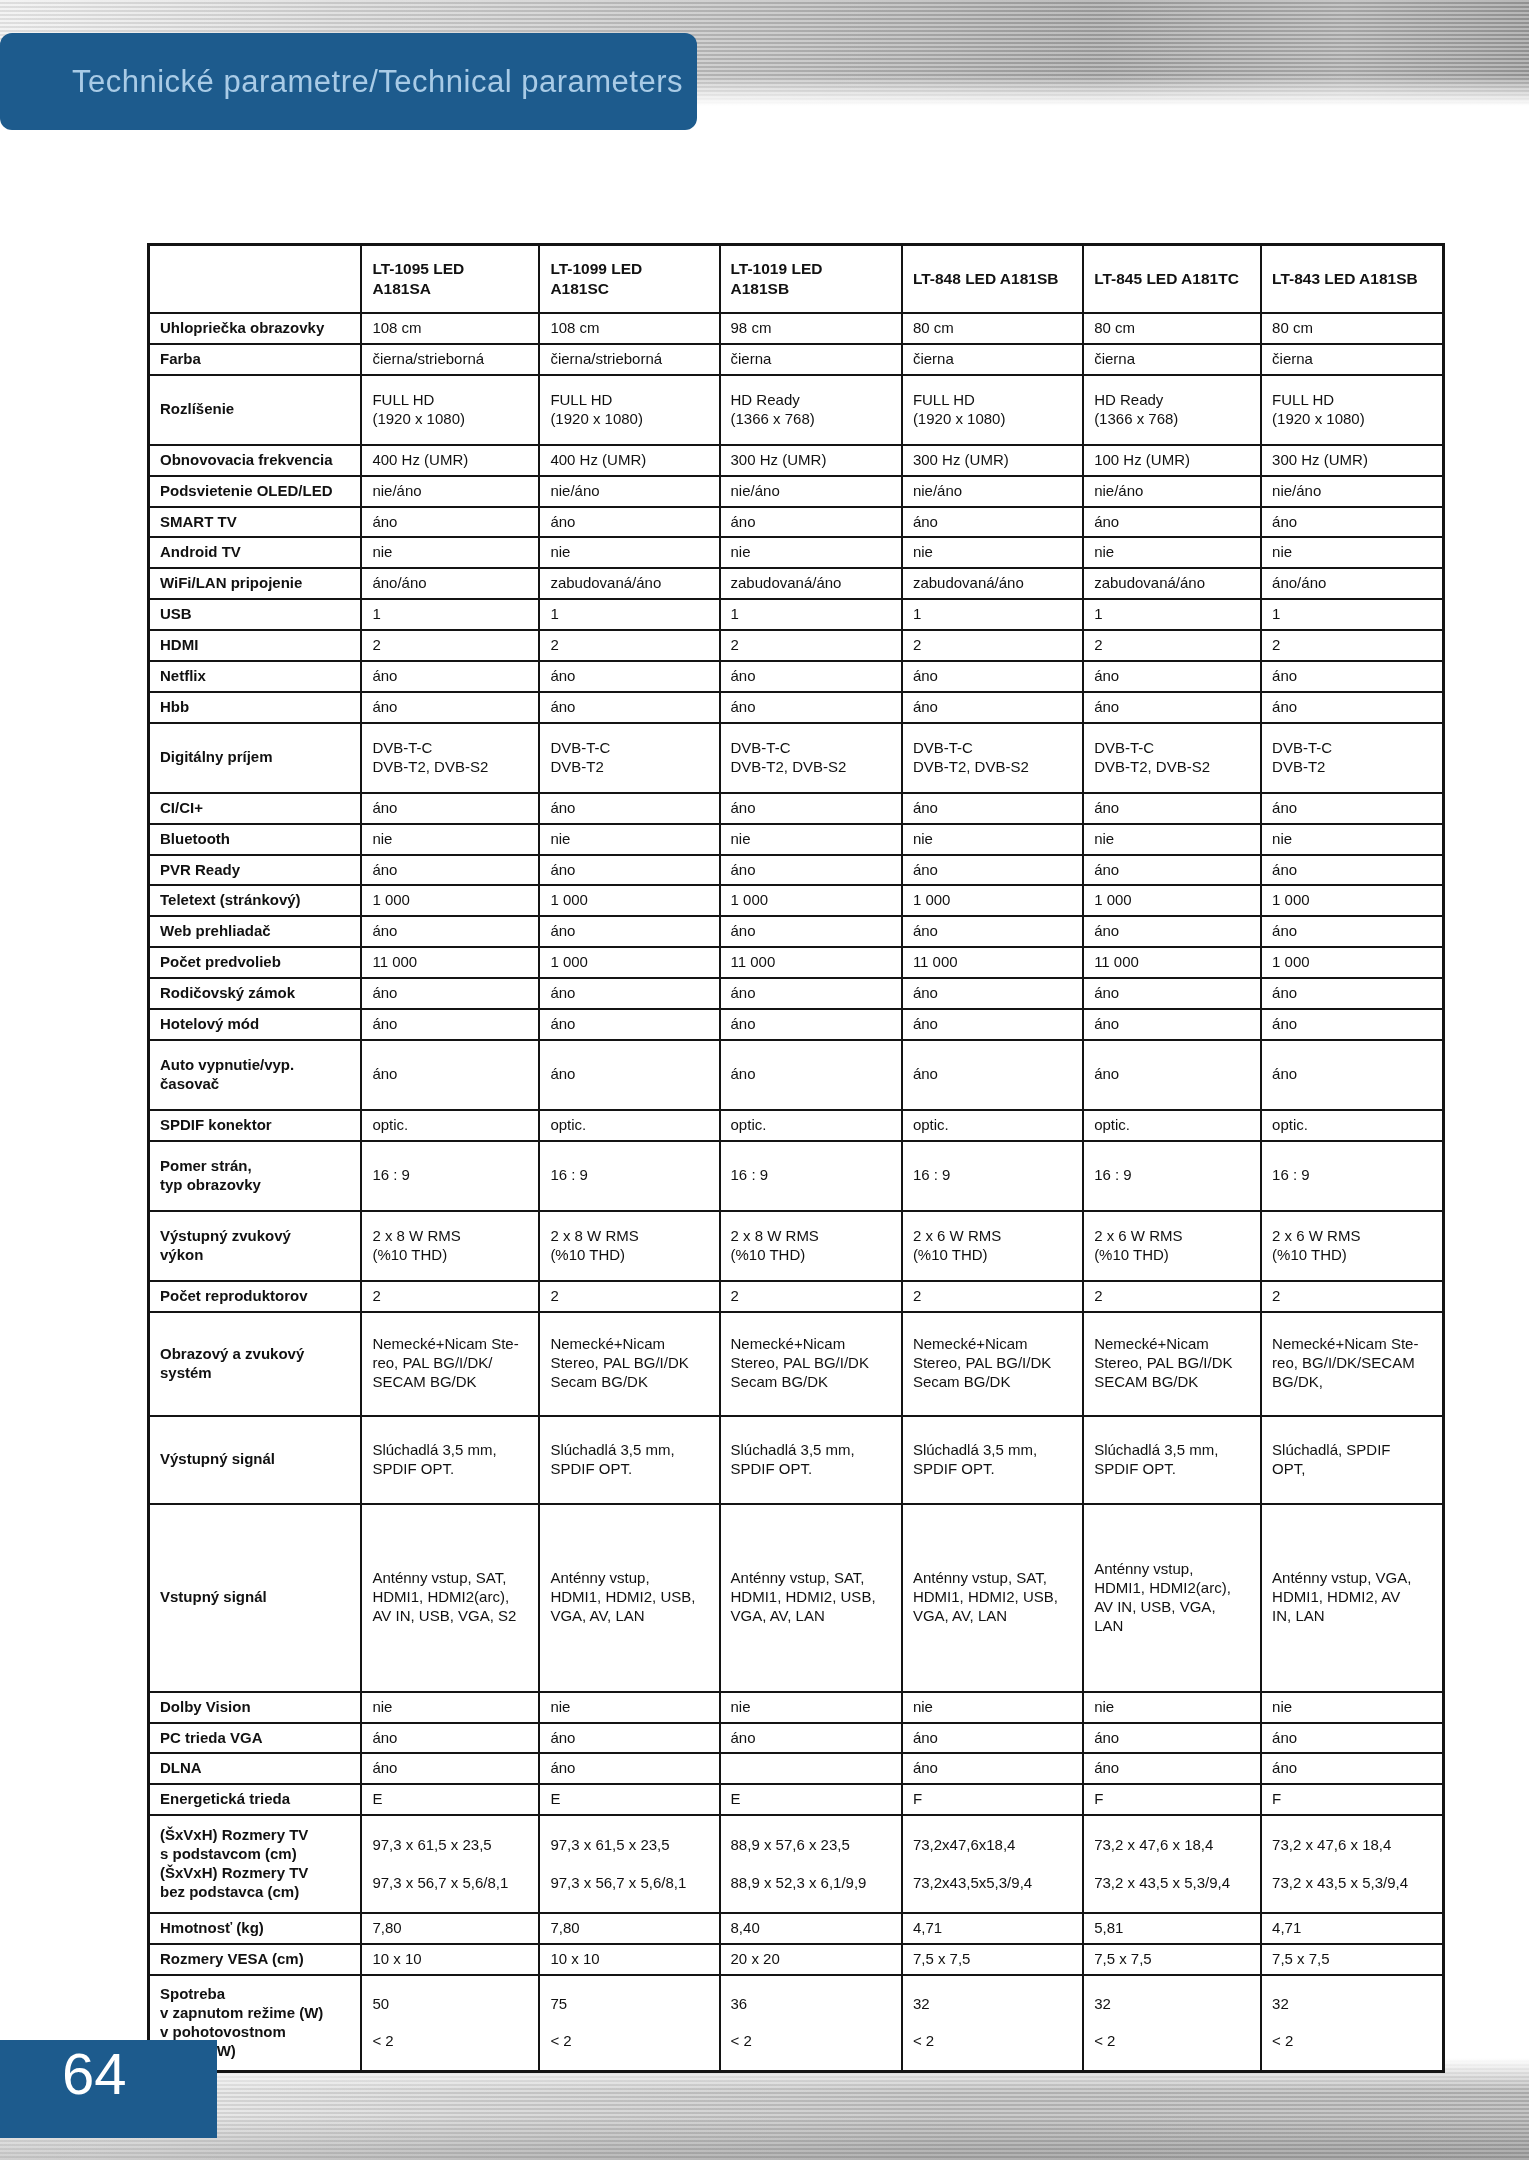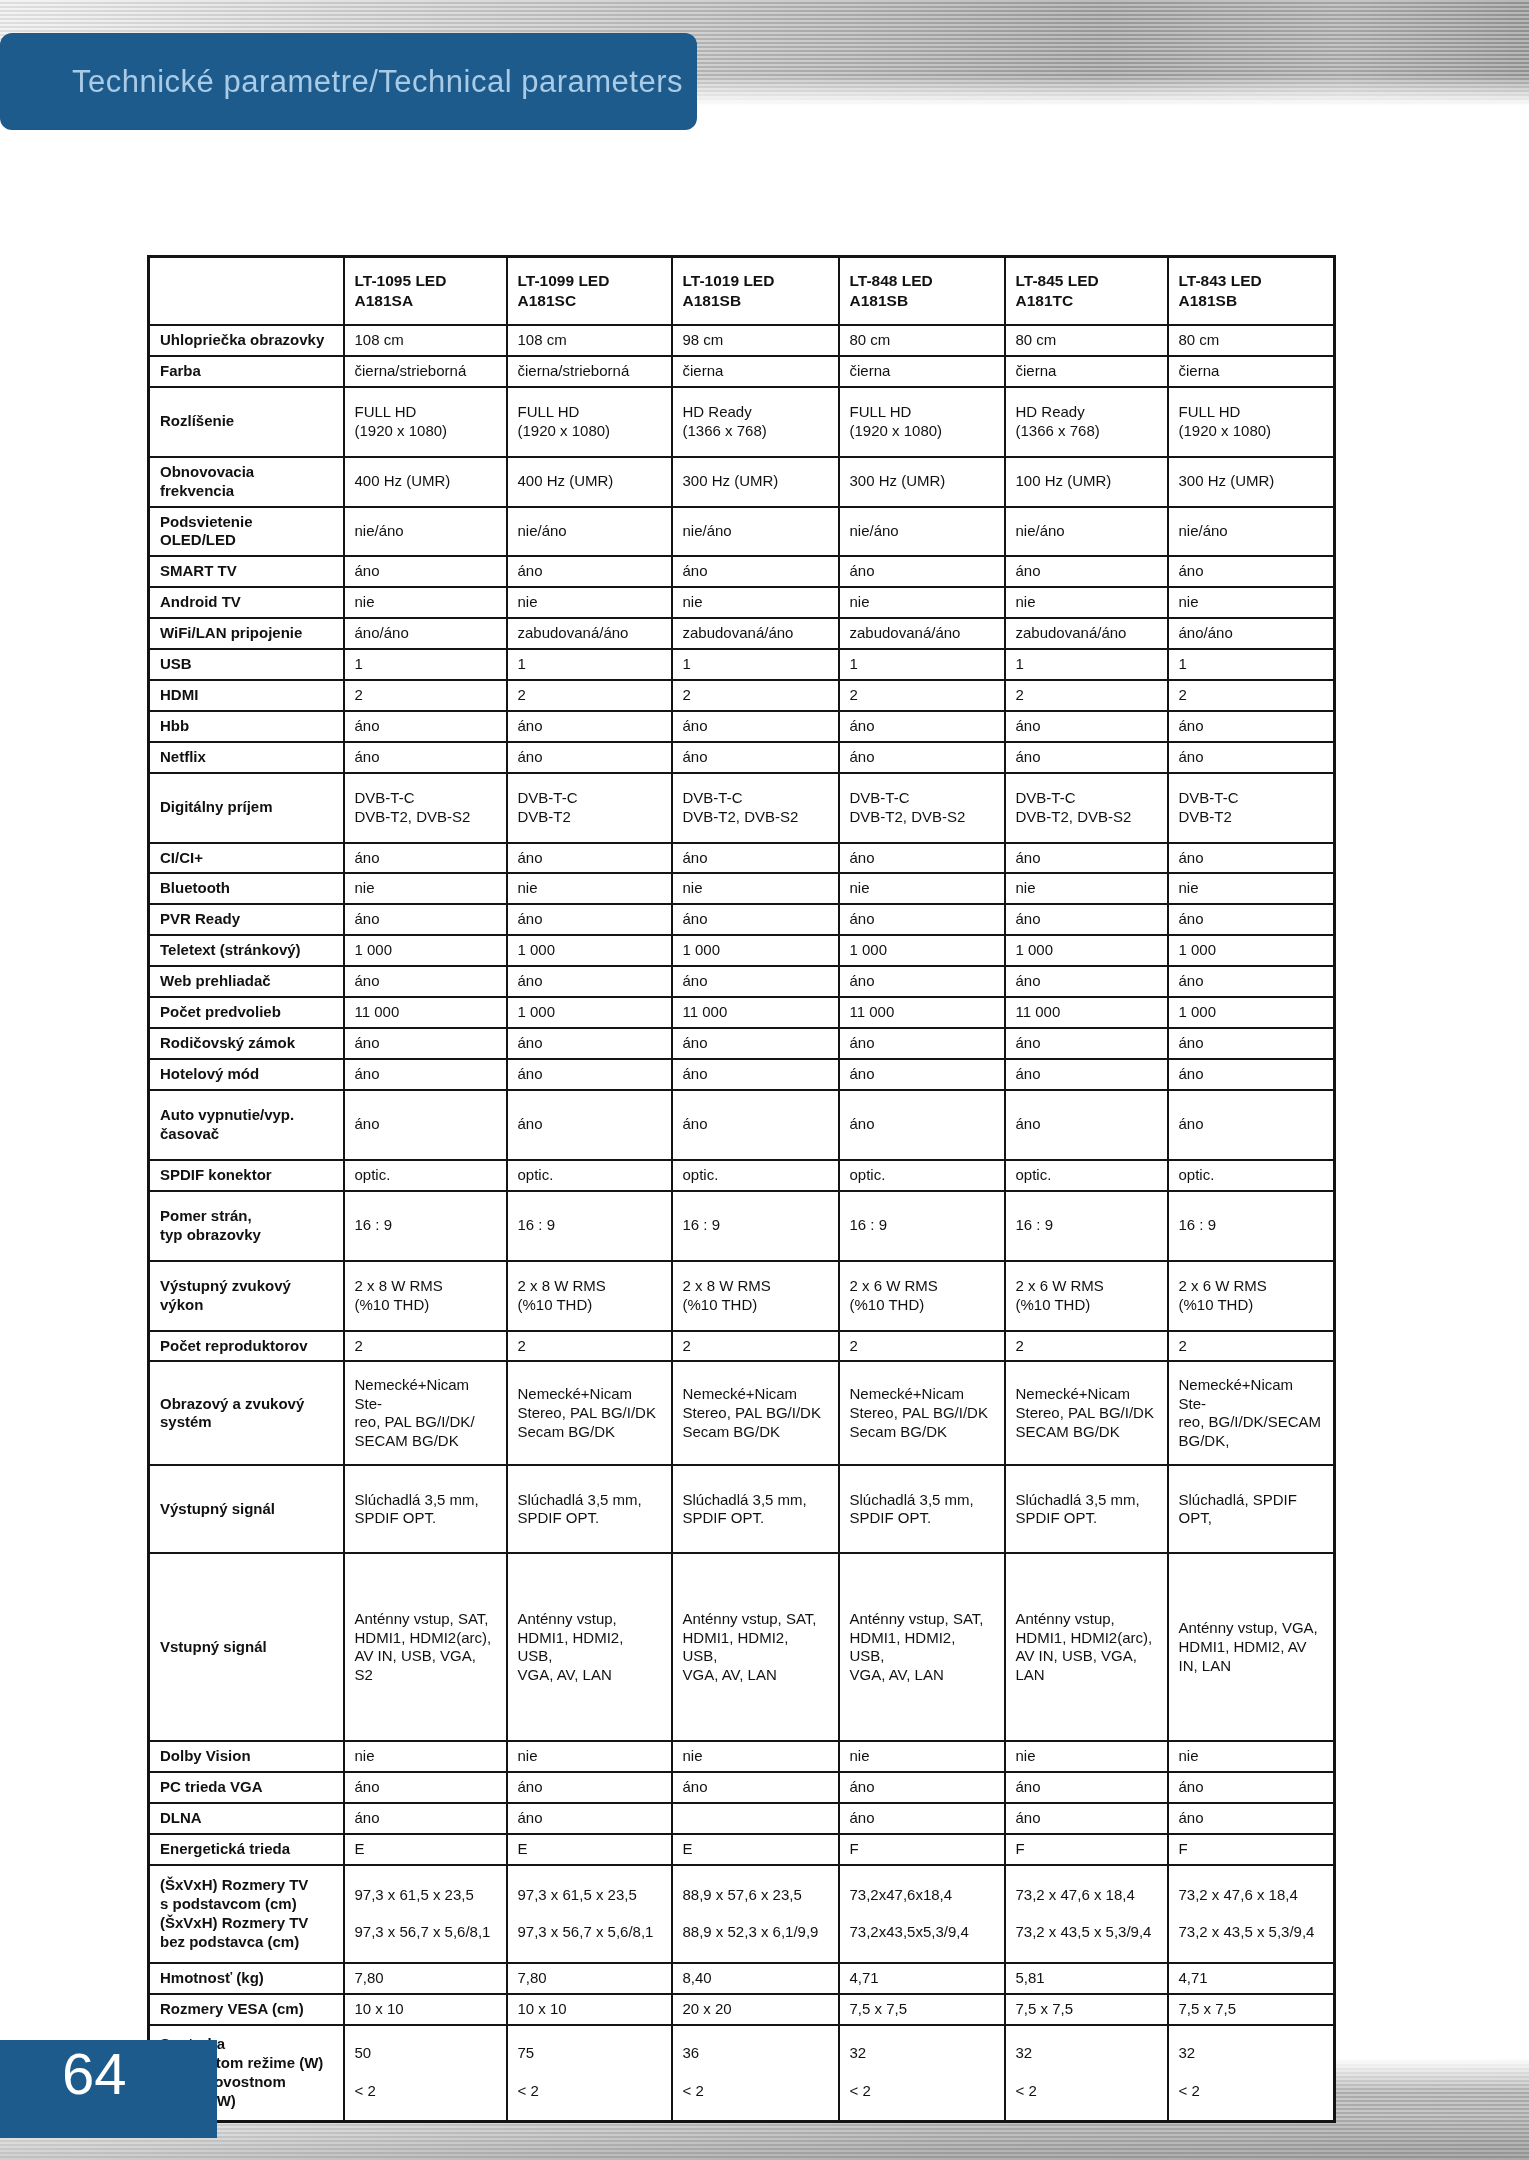--- a/index.html
+++ b/index.html
@@ -33,21 +33,21 @@
     color:#a9cbe6;font-size:31px;font-weight:100;letter-spacing:.5px;
     padding-left:72px;white-space:nowrap;
   }
   
   .pagebox{
     position:absolute;left:0;top:2040px;width:217px;height:98px;
     background:#1d5b8d;display:flex;align-items:flex-start;z-index:3;
   }
   .pagebox .num{color:#ffffff;font-size:58px;font-weight:100;padding-left:62px;}
   
-  .spec-wrap{position:absolute;left:147px;top:255px;width:1186px;z-index:2;}
+  .spec-wrap{position:absolute;left:147px;top:243px;width:1298px;z-index:2;}
   table.spec{
     width:100%;table-layout:fixed;border-collapse:collapse;
     border:3px solid #141414;background:#ffffff;
   }
   table.spec th, table.spec td{
     border:2px solid #141414;vertical-align:middle;
     padding:5px 10px;font-size:15px;line-height:1.26;
     white-space:pre-line;word-wrap:break-word;text-align:left;
   }
   table.spec thead th{font-weight:bold;font-size:15.5px;height:56px;}
@@ -190,30 +190,30 @@
         <tr>
           <th>HDMI</th>
           <td>2</td>
           <td>2</td>
           <td>2</td>
           <td>2</td>
           <td>2</td>
           <td>2</td>
         </tr>
         <tr>
+          <th>Netflix</th>
+          <td>áno</td>
+          <td>áno</td>
+          <td>áno</td>
+          <td>áno</td>
+          <td>áno</td>
+          <td>áno</td>
+        </tr>
+        <tr>
           <th>Hbb</th>
-          <td>áno</td>
-          <td>áno</td>
-          <td>áno</td>
-          <td>áno</td>
-          <td>áno</td>
-          <td>áno</td>
-        </tr>
-        <tr>
-          <th>Netflix</th>
           <td>áno</td>
           <td>áno</td>
           <td>áno</td>
           <td>áno</td>
           <td>áno</td>
           <td>áno</td>
         </tr>
         <tr>
           <th>Digitálny príjem</th>
           <td>DVB-T-C

